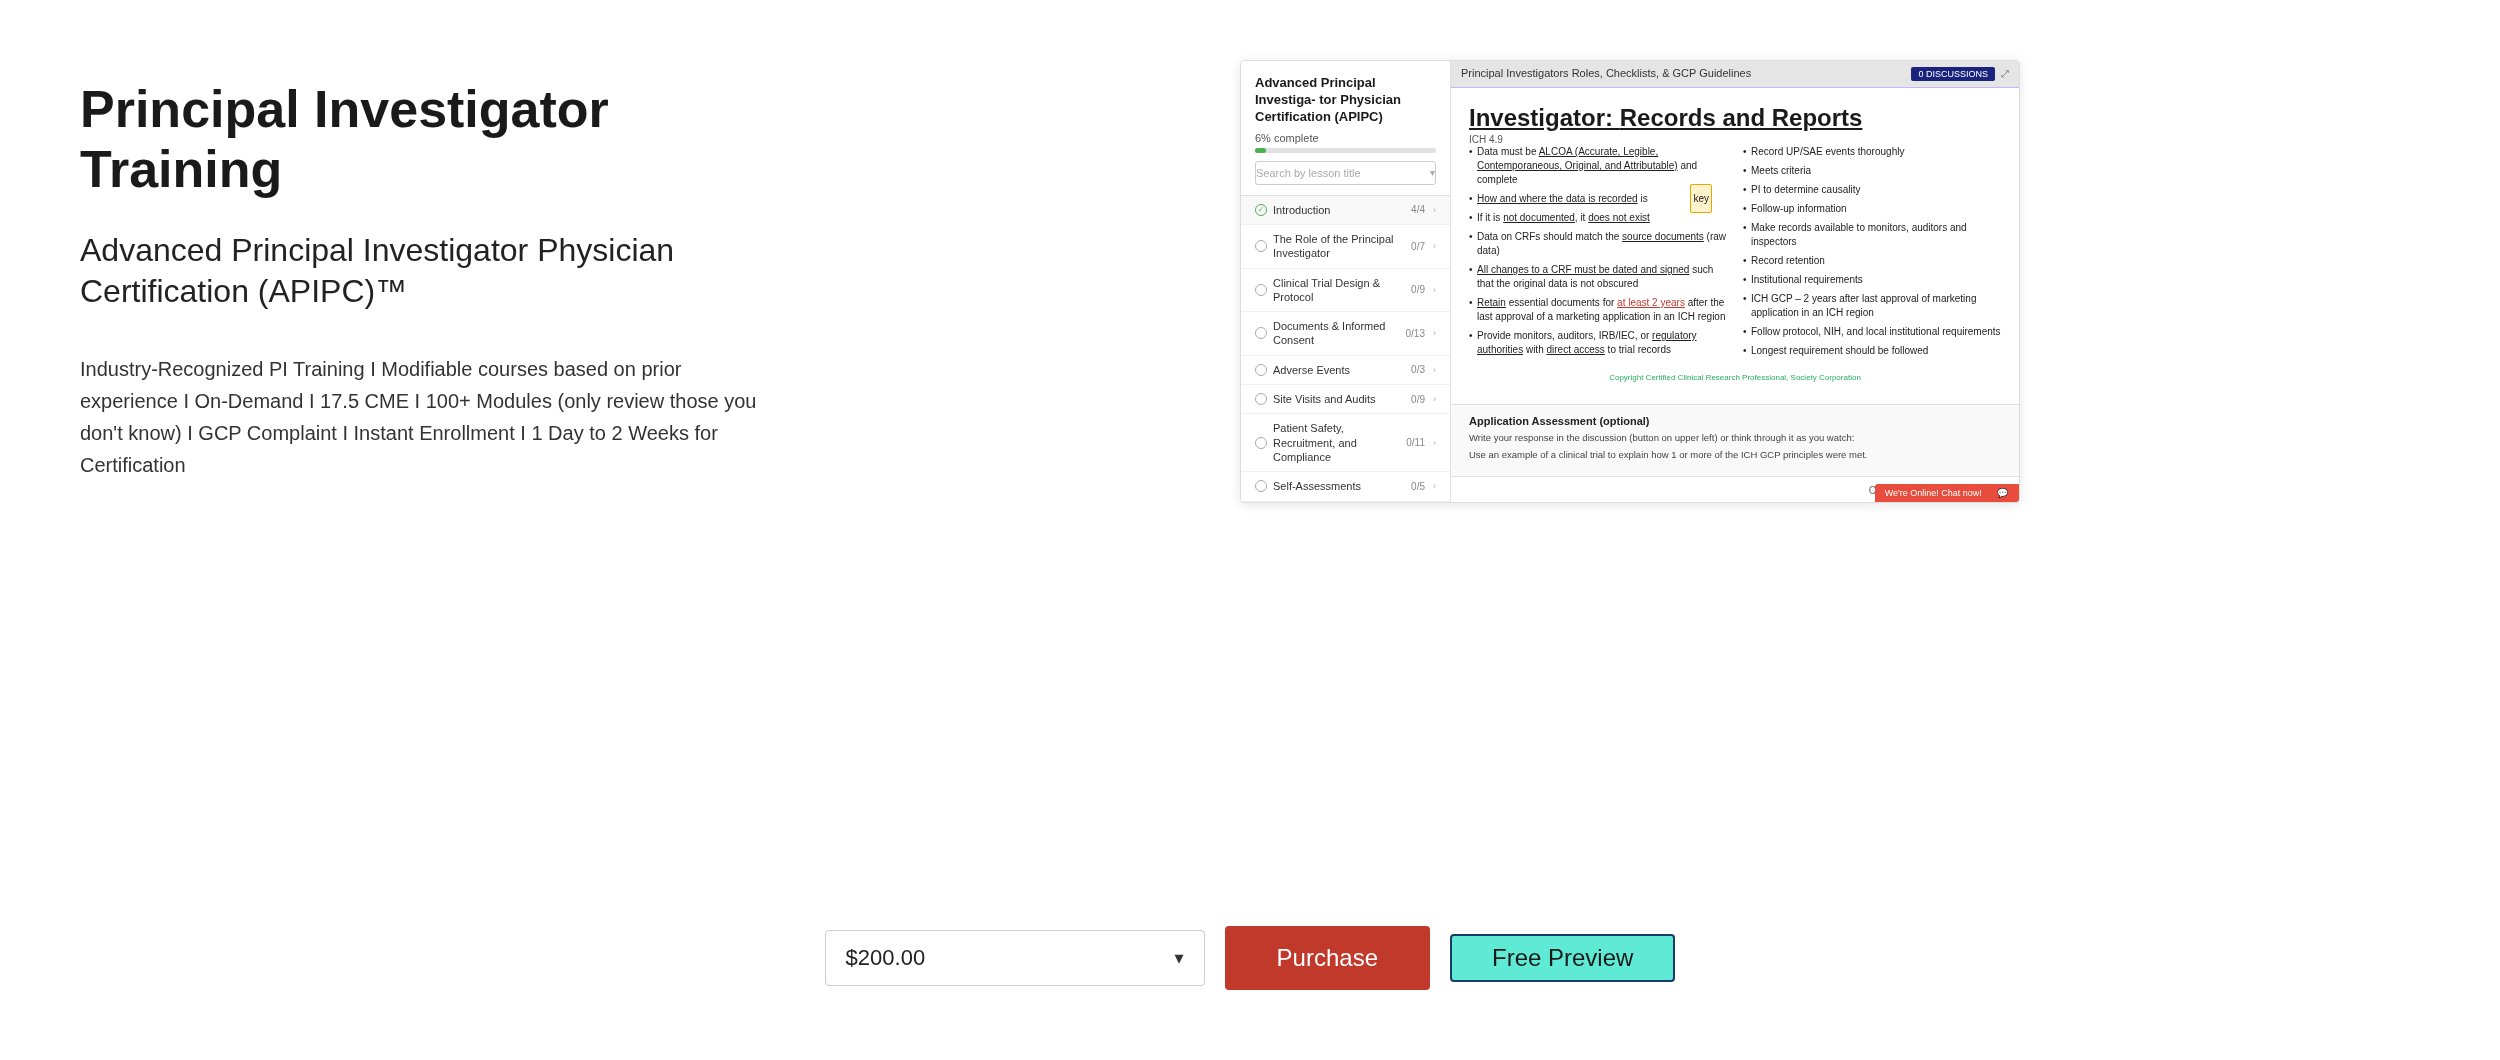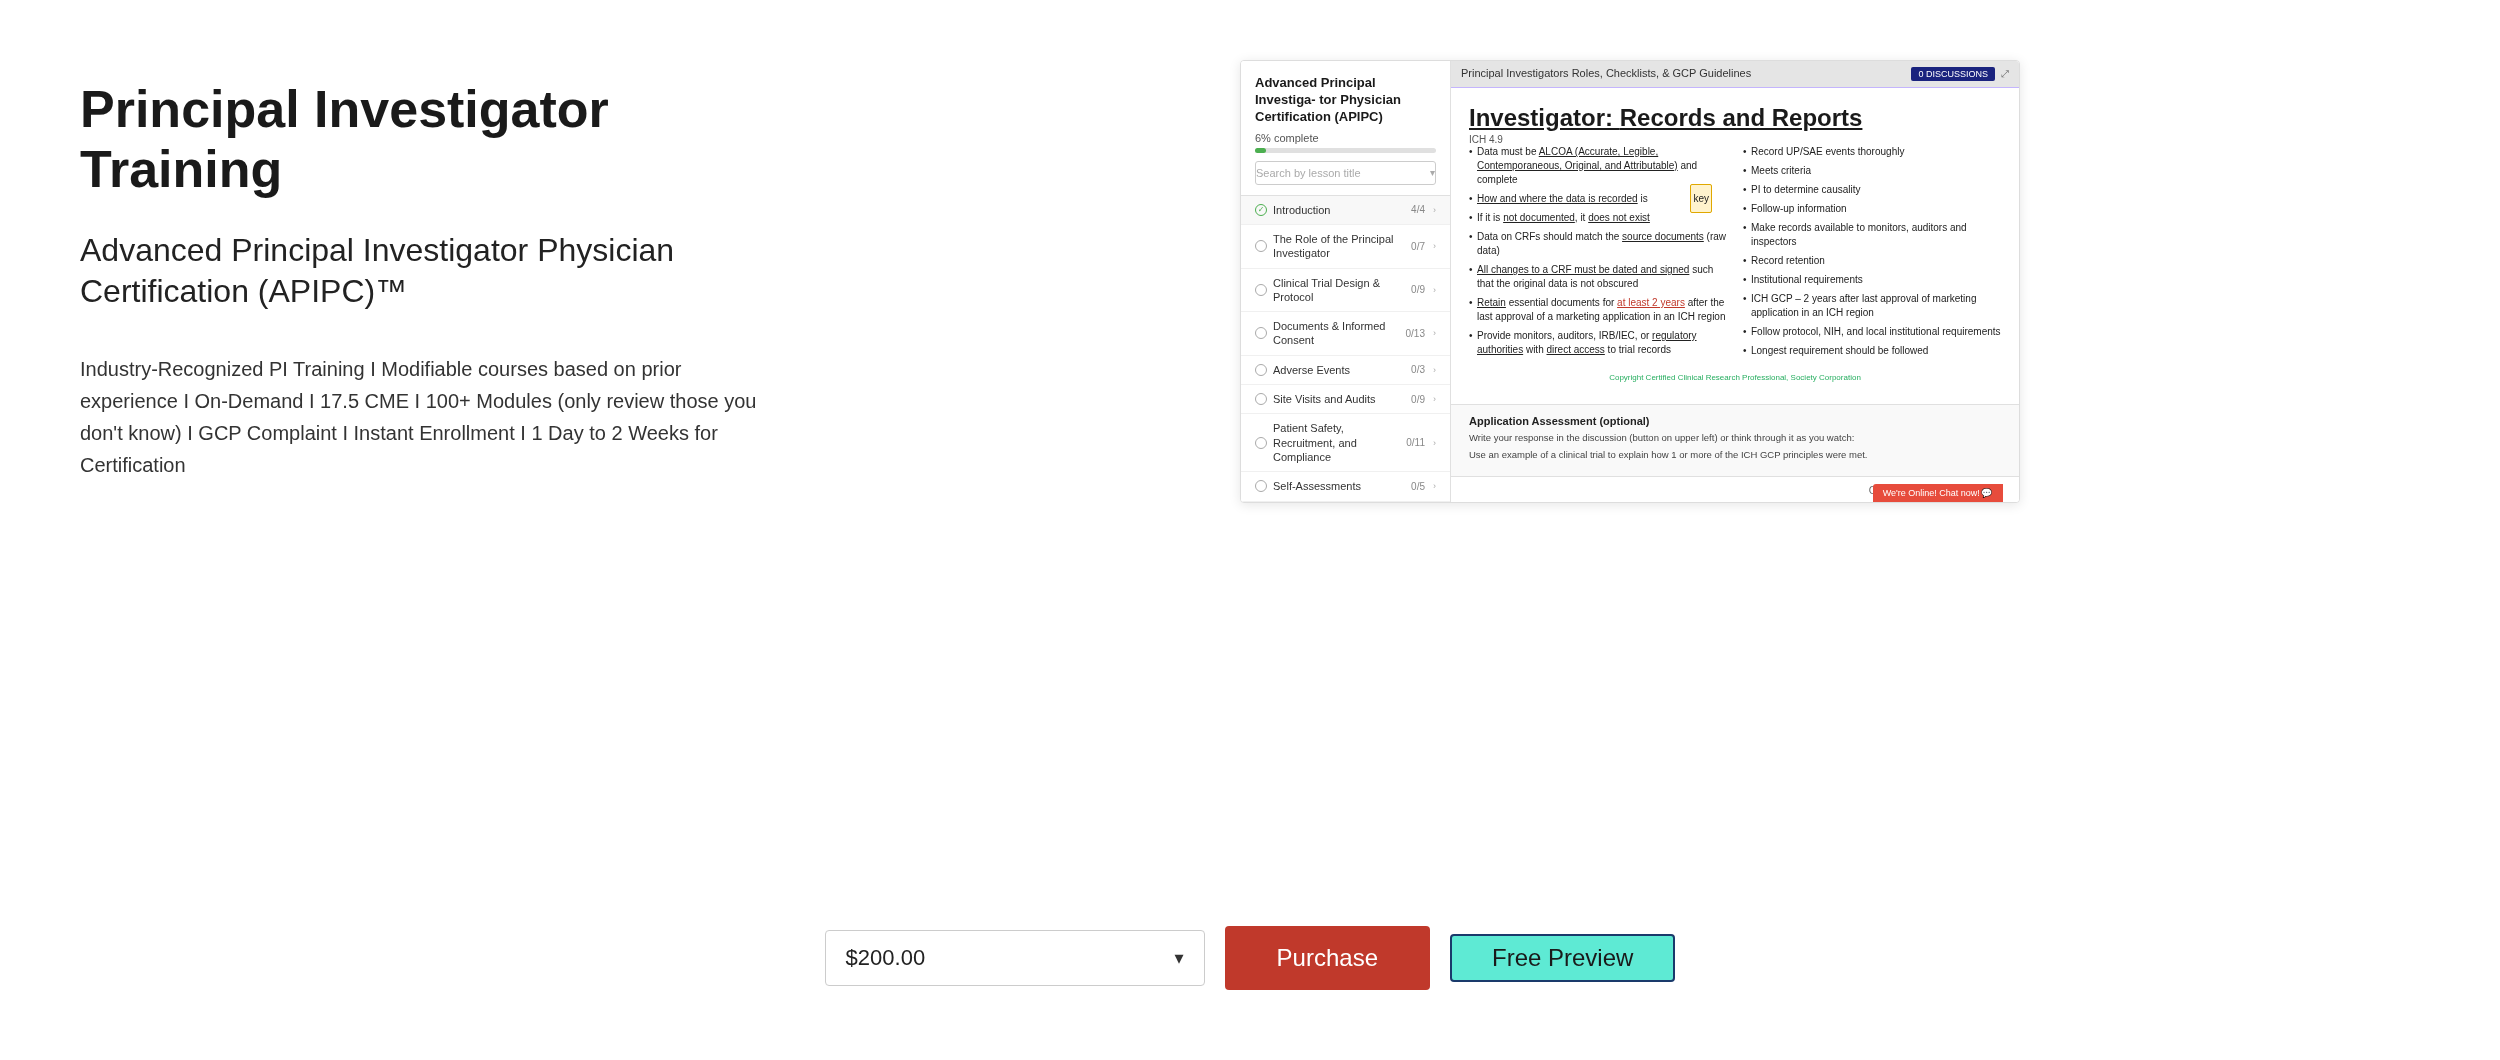--- a/index.html
+++ b/index.html
@@ -360,29 +360,29 @@
       color: #666;
       display: flex;
       align-items: center;
       gap: 4px;
     }
 
     
     .chat-widget {
       position: absolute;
       bottom: 0;
-      right: 16px;
+      right: 0;
       background: #e74c3c;
       color: #fff;
       font-size: 9px;
       padding: 4px 10px;
       border-radius: 3px 0 0 0;
       display: flex;
       align-items: center;
-      gap: 2px;
+      gap: 16px;
     }
 
     
     .bottom-bar {
       margin-top: 60px;
       display: flex;
       flex-direction: row;
       align-items: center;
       justify-content: center;
       gap: 20px;

